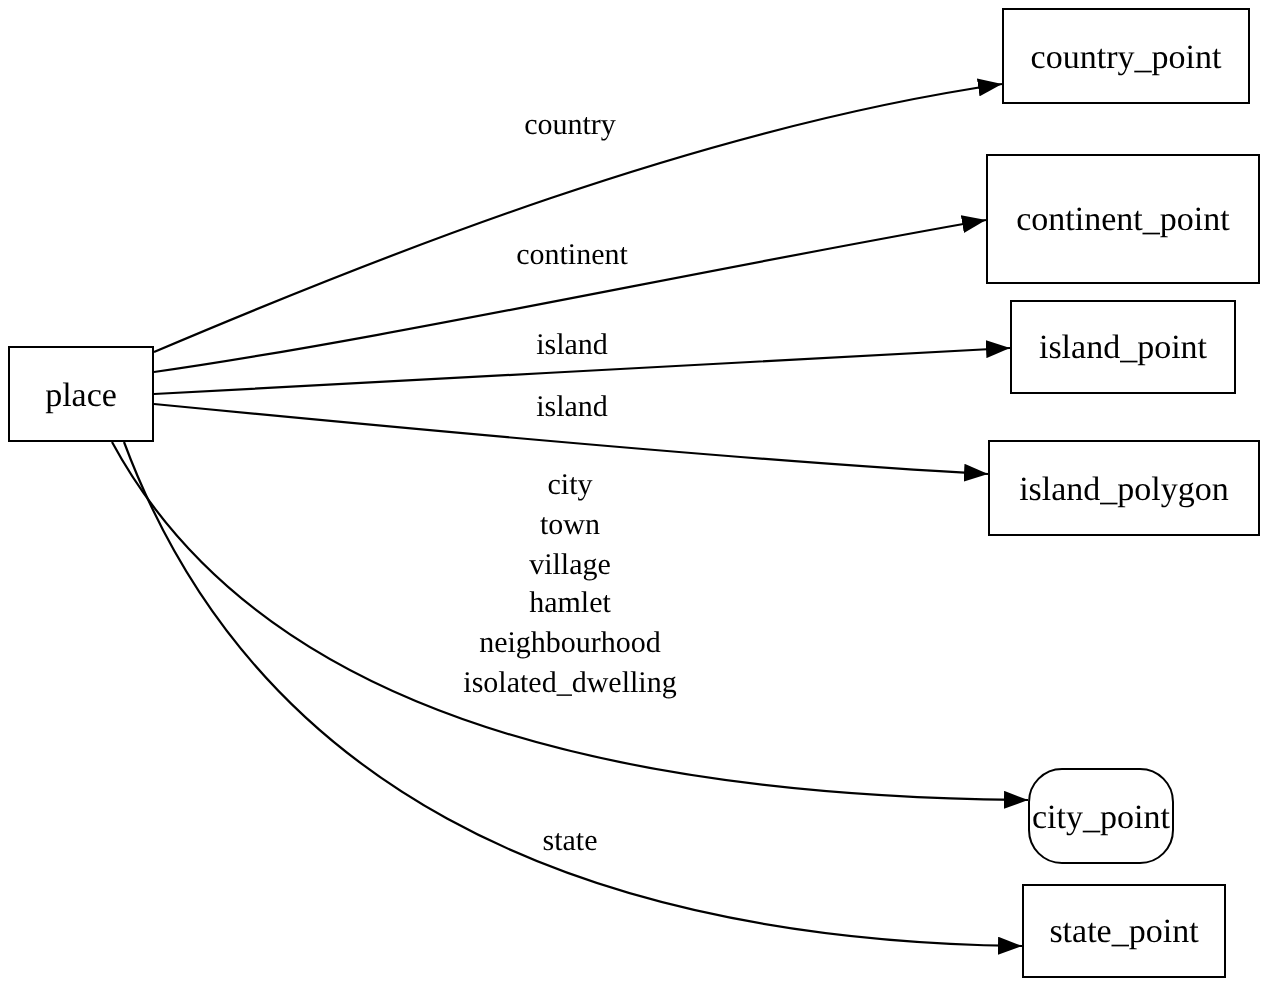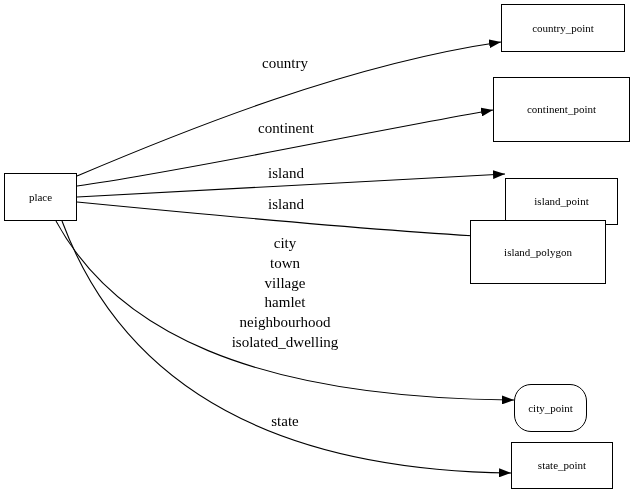--- a/index.html
+++ b/index.html
@@ -23,21 +23,21 @@
     width: 635px;
     height: 496px;
   }
   .node {
     position: absolute;
     border: 1px solid #000000;
     background: #ffffff;
     display: flex;
     align-items: center;
     justify-content: center;
-    font-size: 11px;
+    font-size: 17px;
     line-height: 1;
     white-space: nowrap;
     box-sizing: border-box;
   }
   .edge-label {
     position: absolute;
     transform: translateX(-50%);
     font-size: 15px;
     line-height: 16px;
     white-space: nowrap;
@@ -82,25 +82,25 @@
   </div>
 
   <div class="node" style="left:501px; top:4px; width:124px; height:48px;">
     <span>country_point</span>
   </div>
 
   <div class="node" style="left:493px; top:77px; width:137px; height:65px;">
     <span>continent_point</span>
   </div>
 
-  <div class="node" style="left:505px; top:150px; width:113px; height:47px;margin-top:28px;">
+  <div class="node" style="left:505px; top:150px; width:113px; height:47px;">
     <span>island_point</span>
   </div>
 
-  <div class="node" style="left:470px; top:220px; width:136px; height:64px;">
+  <div class="node" style="left:494px; top:220px; width:136px; height:48px;">
     <span>island_polygon</span>
   </div>
 
   <div class="node" style="left:514px; top:384px; width:73px; height:48px;border-radius:17px;">
     <span>city_point</span>
   </div>
 
   <div class="node" style="left:511px; top:442px; width:102px; height:47px;">
     <span>state_point</span>
   </div>

